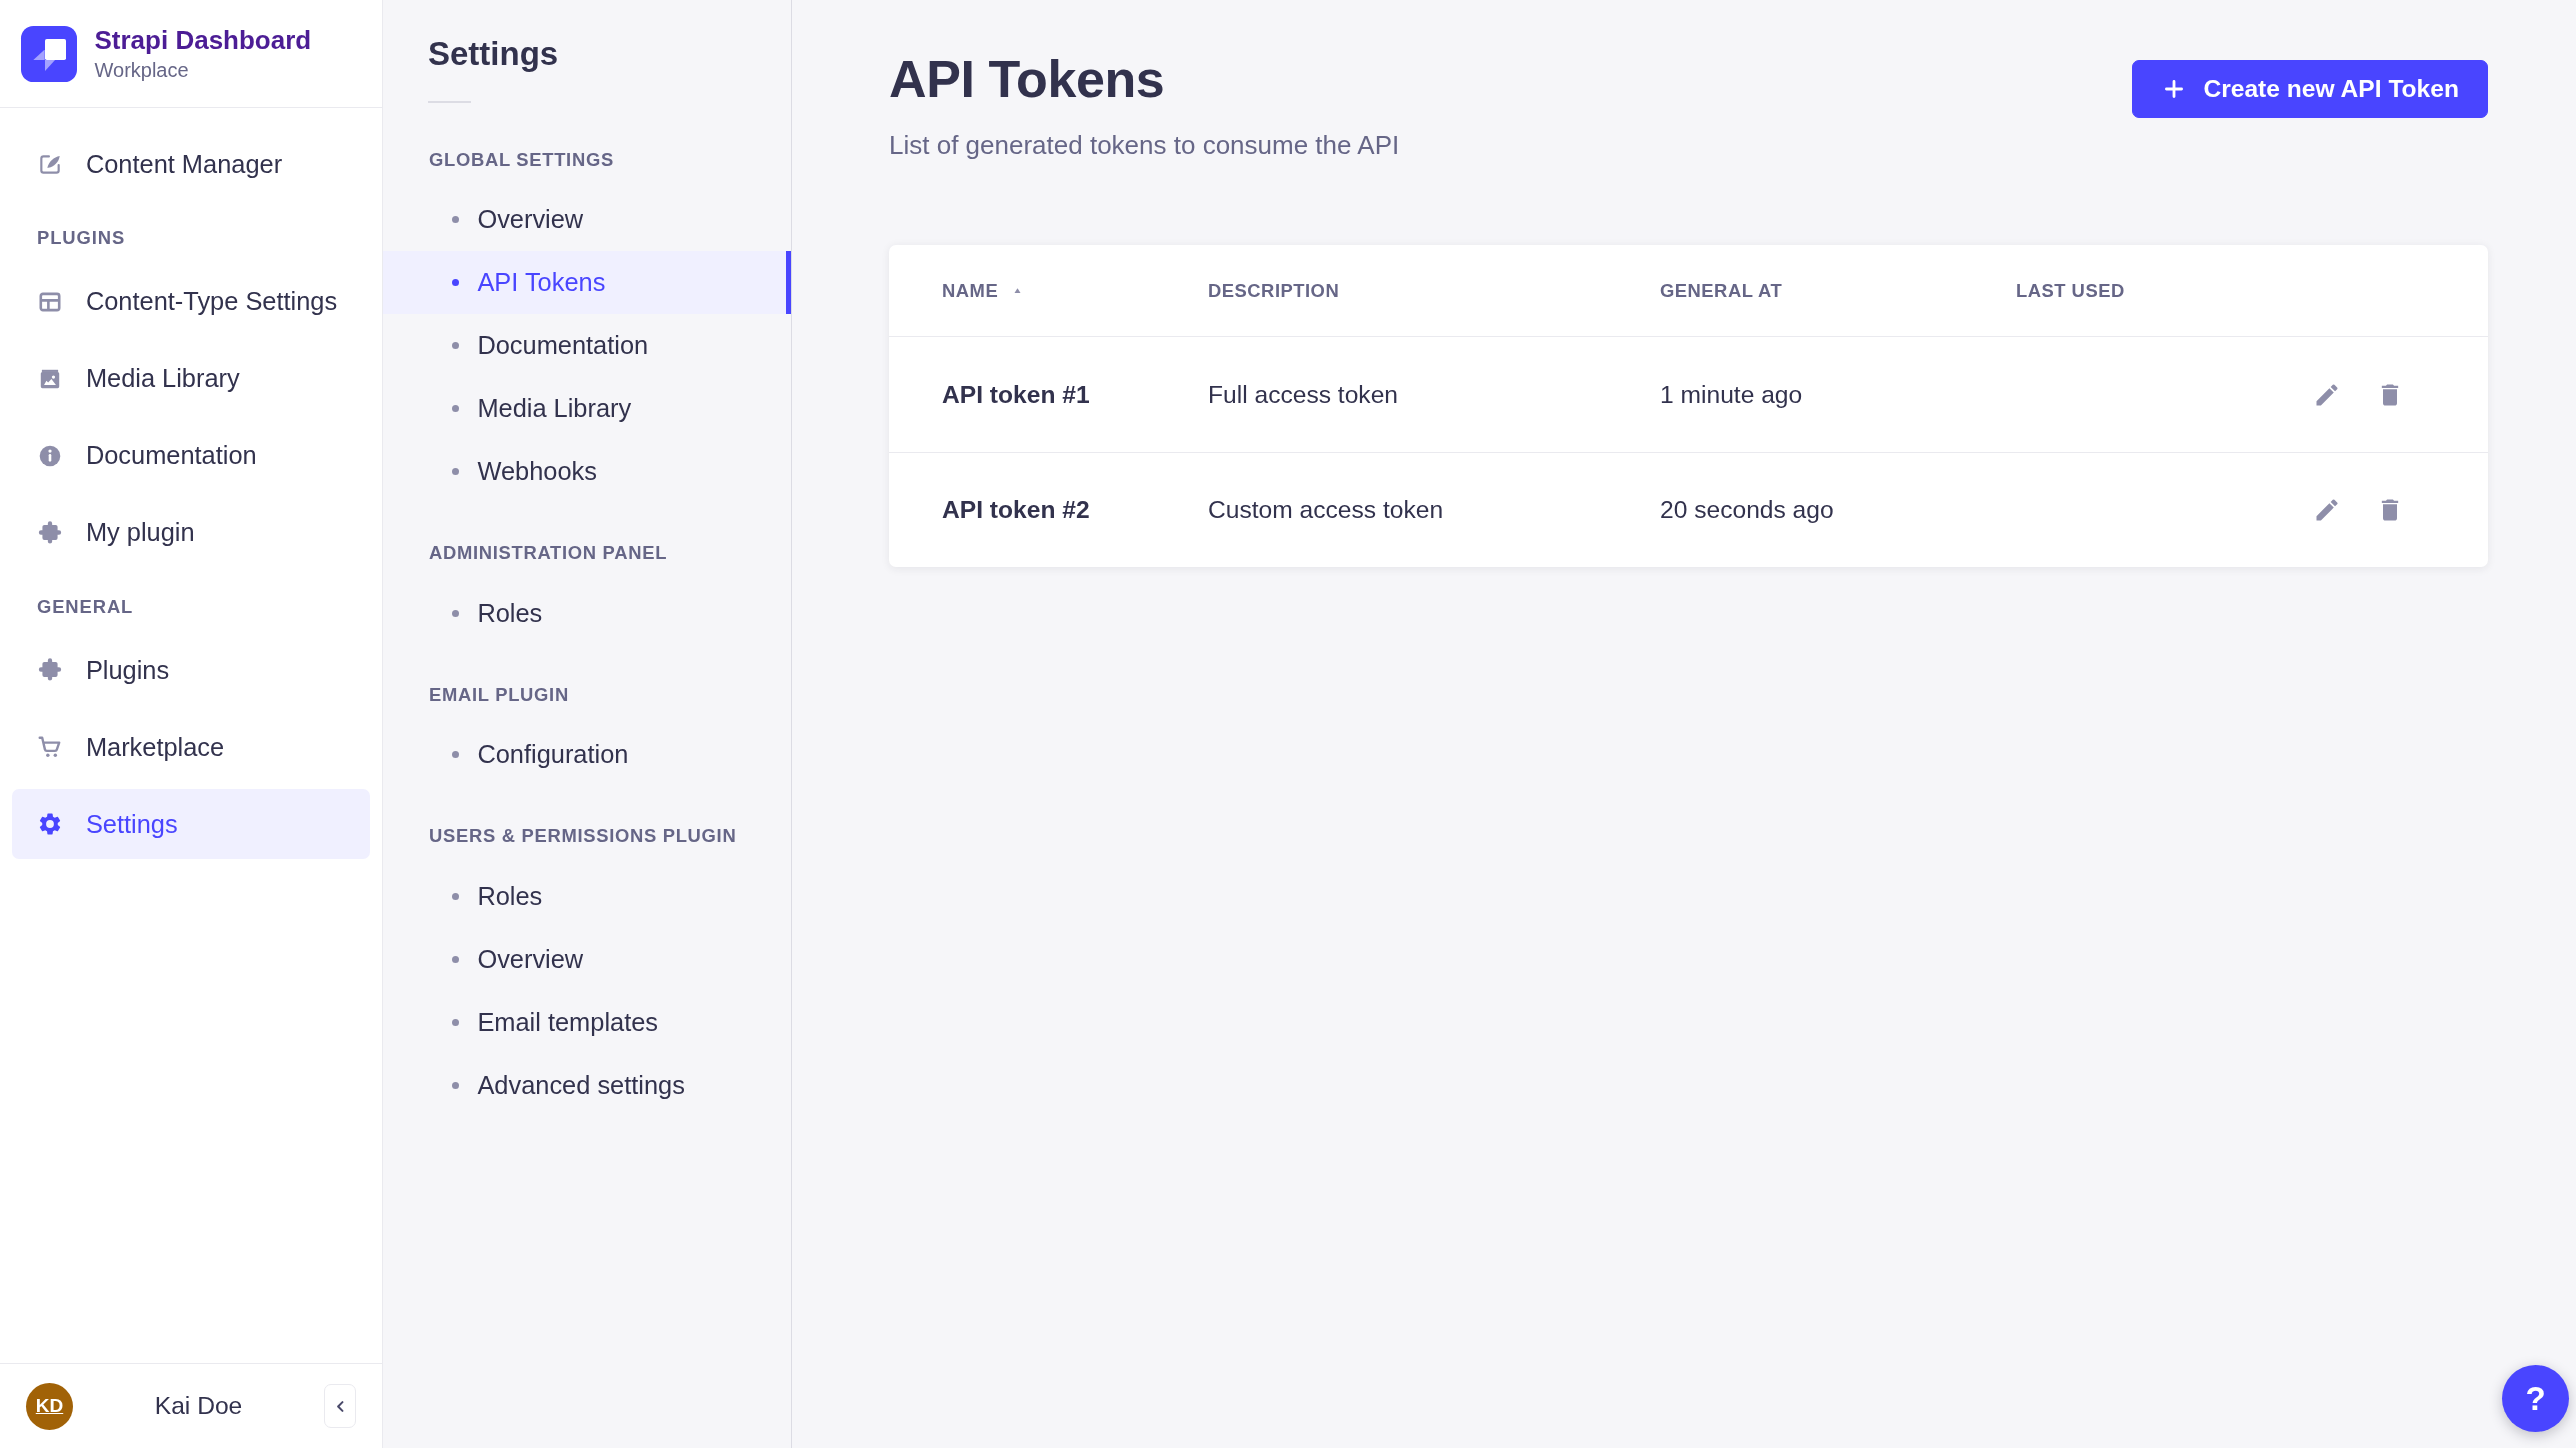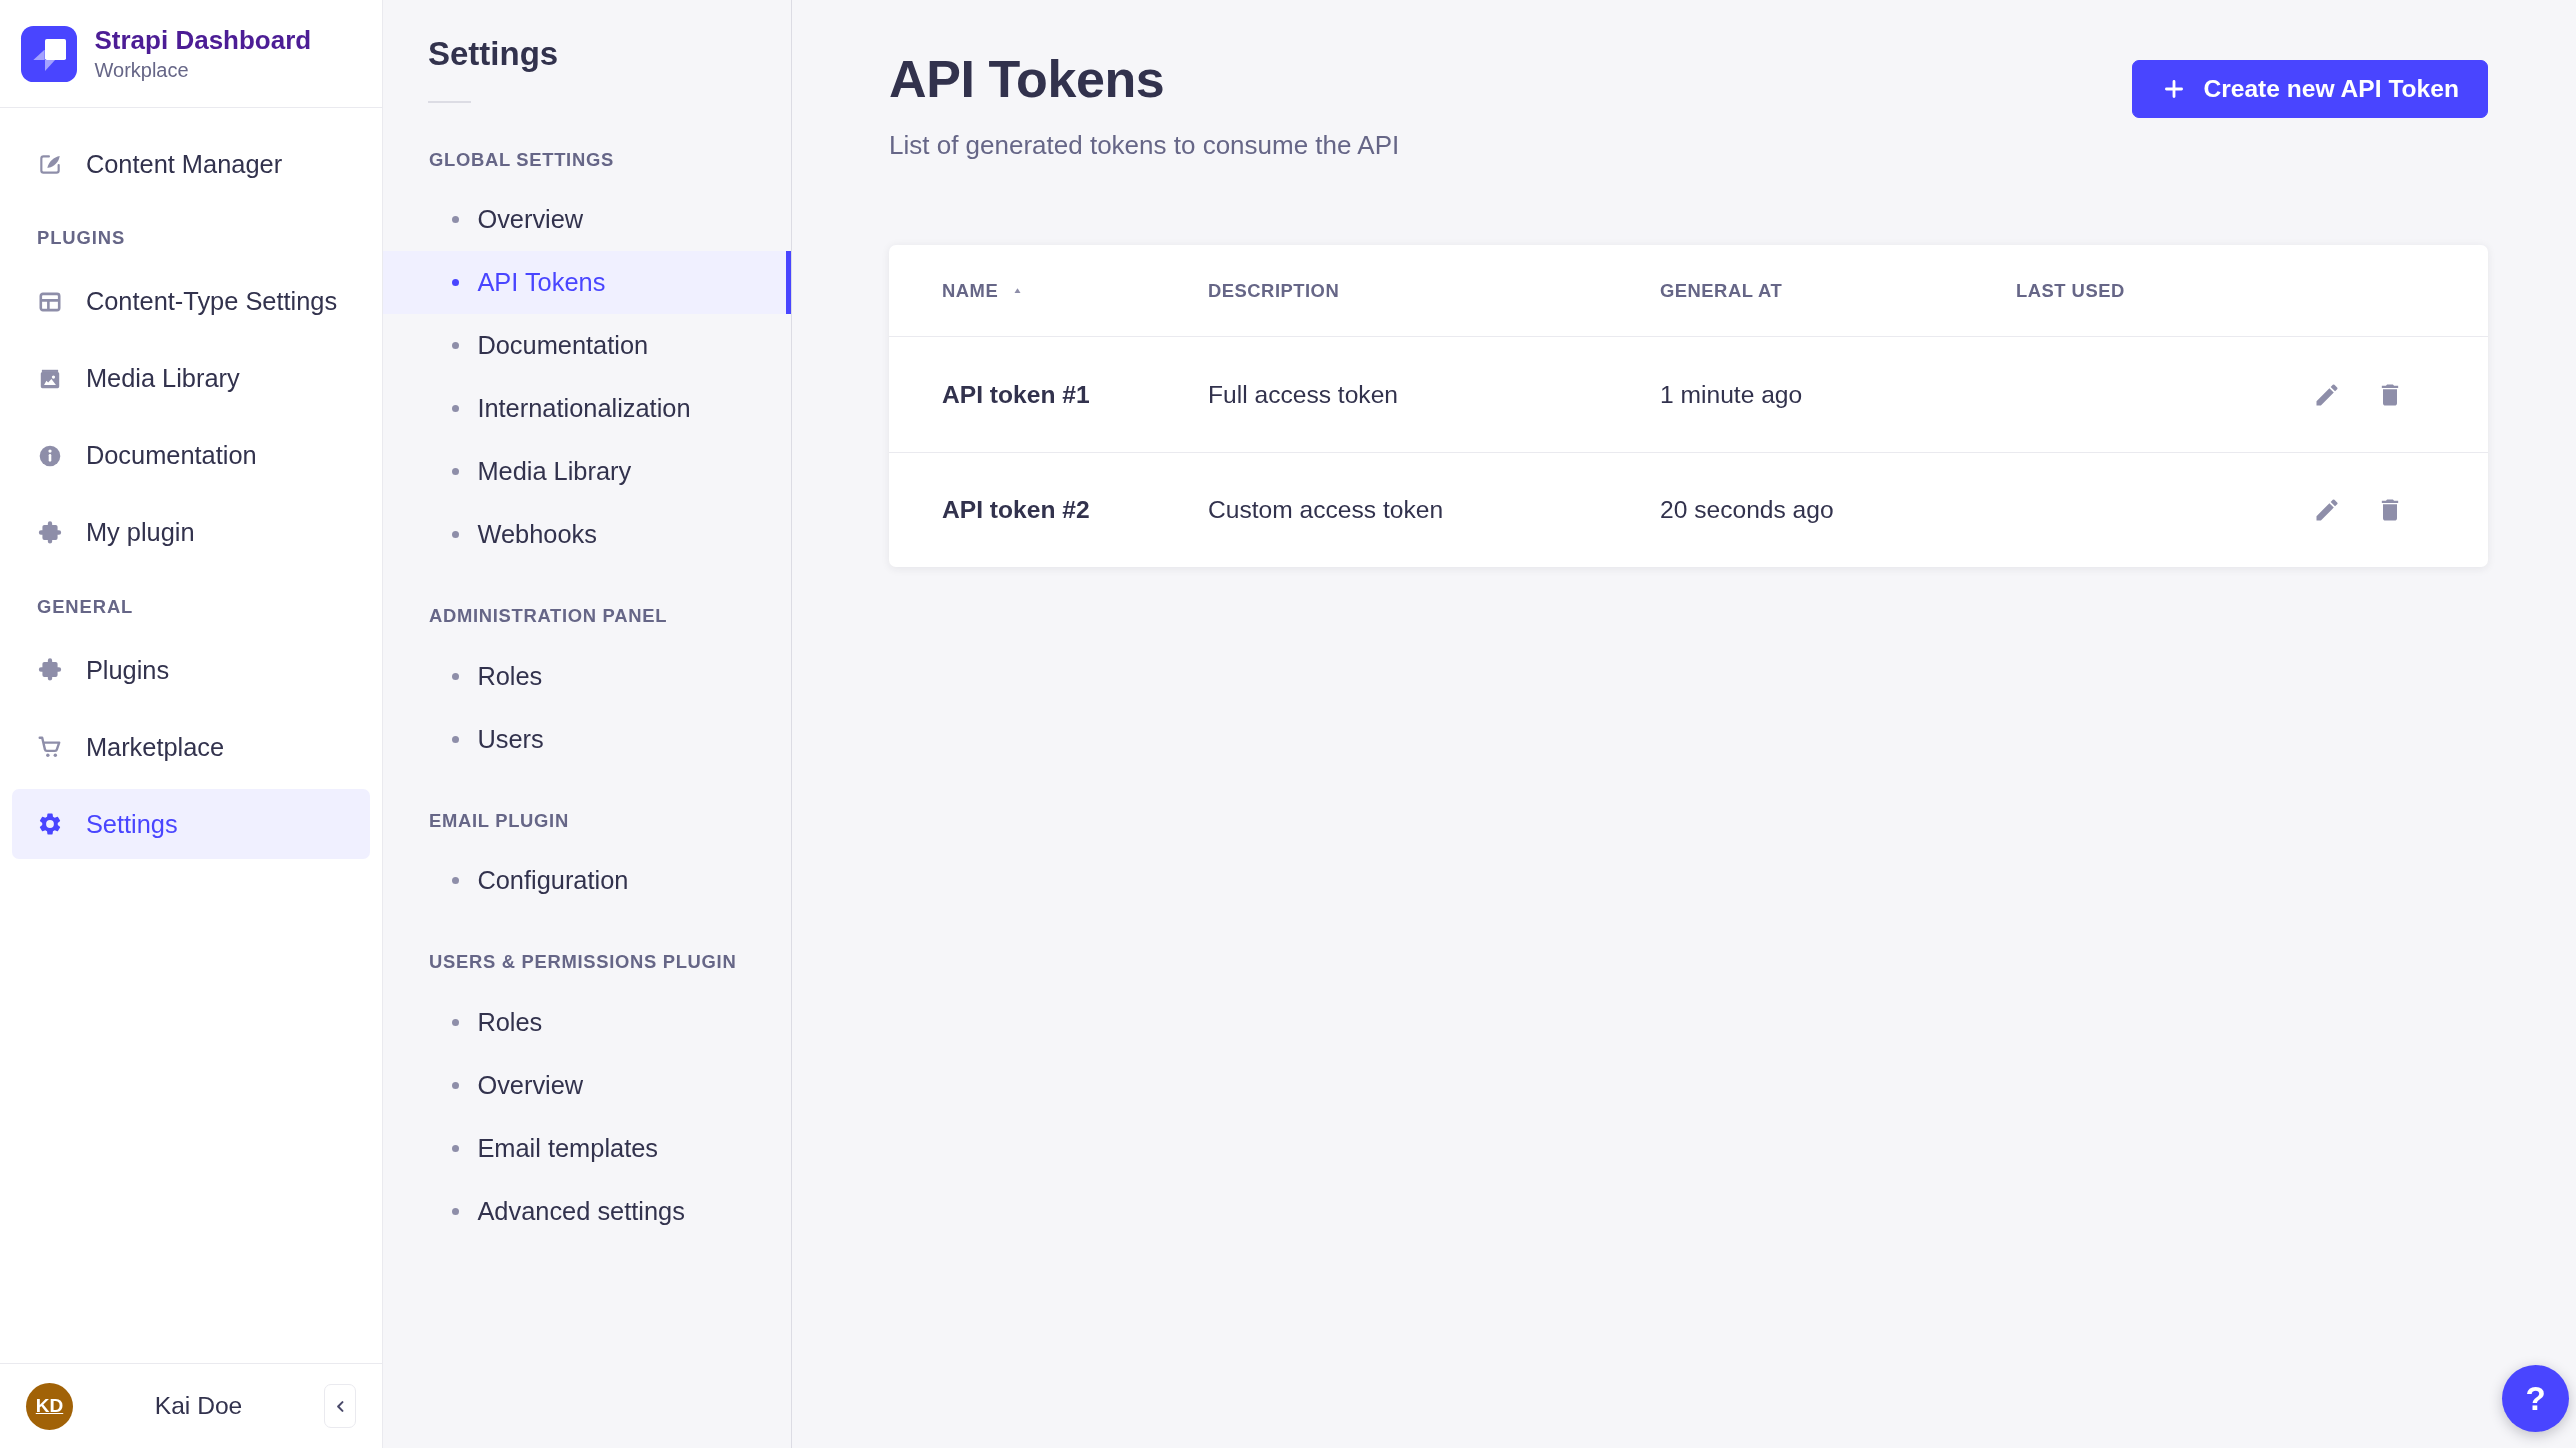--- a/index.html
+++ b/index.html
@@ -207,41 +207,33 @@
       <a class="sub-item active">
         <span class="bullet"></span>
         <span class="sub-label">API Tokens</span>
       </a>
       <a class="sub-item">
         <span class="bullet"></span>
         <span class="sub-label">Documentation</span>
       </a>
       <a class="sub-item">
         <span class="bullet"></span>
-        <span class="sub-label">Internationalization</span>
-      </a>
-      <a class="sub-item">
-        <span class="bullet"></span>
         <span class="sub-label">Media Library</span>
       </a>
       <a class="sub-item">
         <span class="bullet"></span>
         <span class="sub-label">Webhooks</span>
       </a>
     </div>
 
     <div class="subnav-section">
       <div class="subnav-header">ADMINISTRATION PANEL</div>
       <a class="sub-item">
         <span class="bullet"></span>
         <span class="sub-label">Roles</span>
-      </a>
-      <a class="sub-item">
-        <span class="bullet"></span>
-        <span class="sub-label">Users</span>
       </a>
     </div>
 
     <div class="subnav-section">
       <div class="subnav-header">EMAIL PLUGIN</div>
       <a class="sub-item">
         <span class="bullet"></span>
         <span class="sub-label">Configuration</span>
       </a>
     </div>

